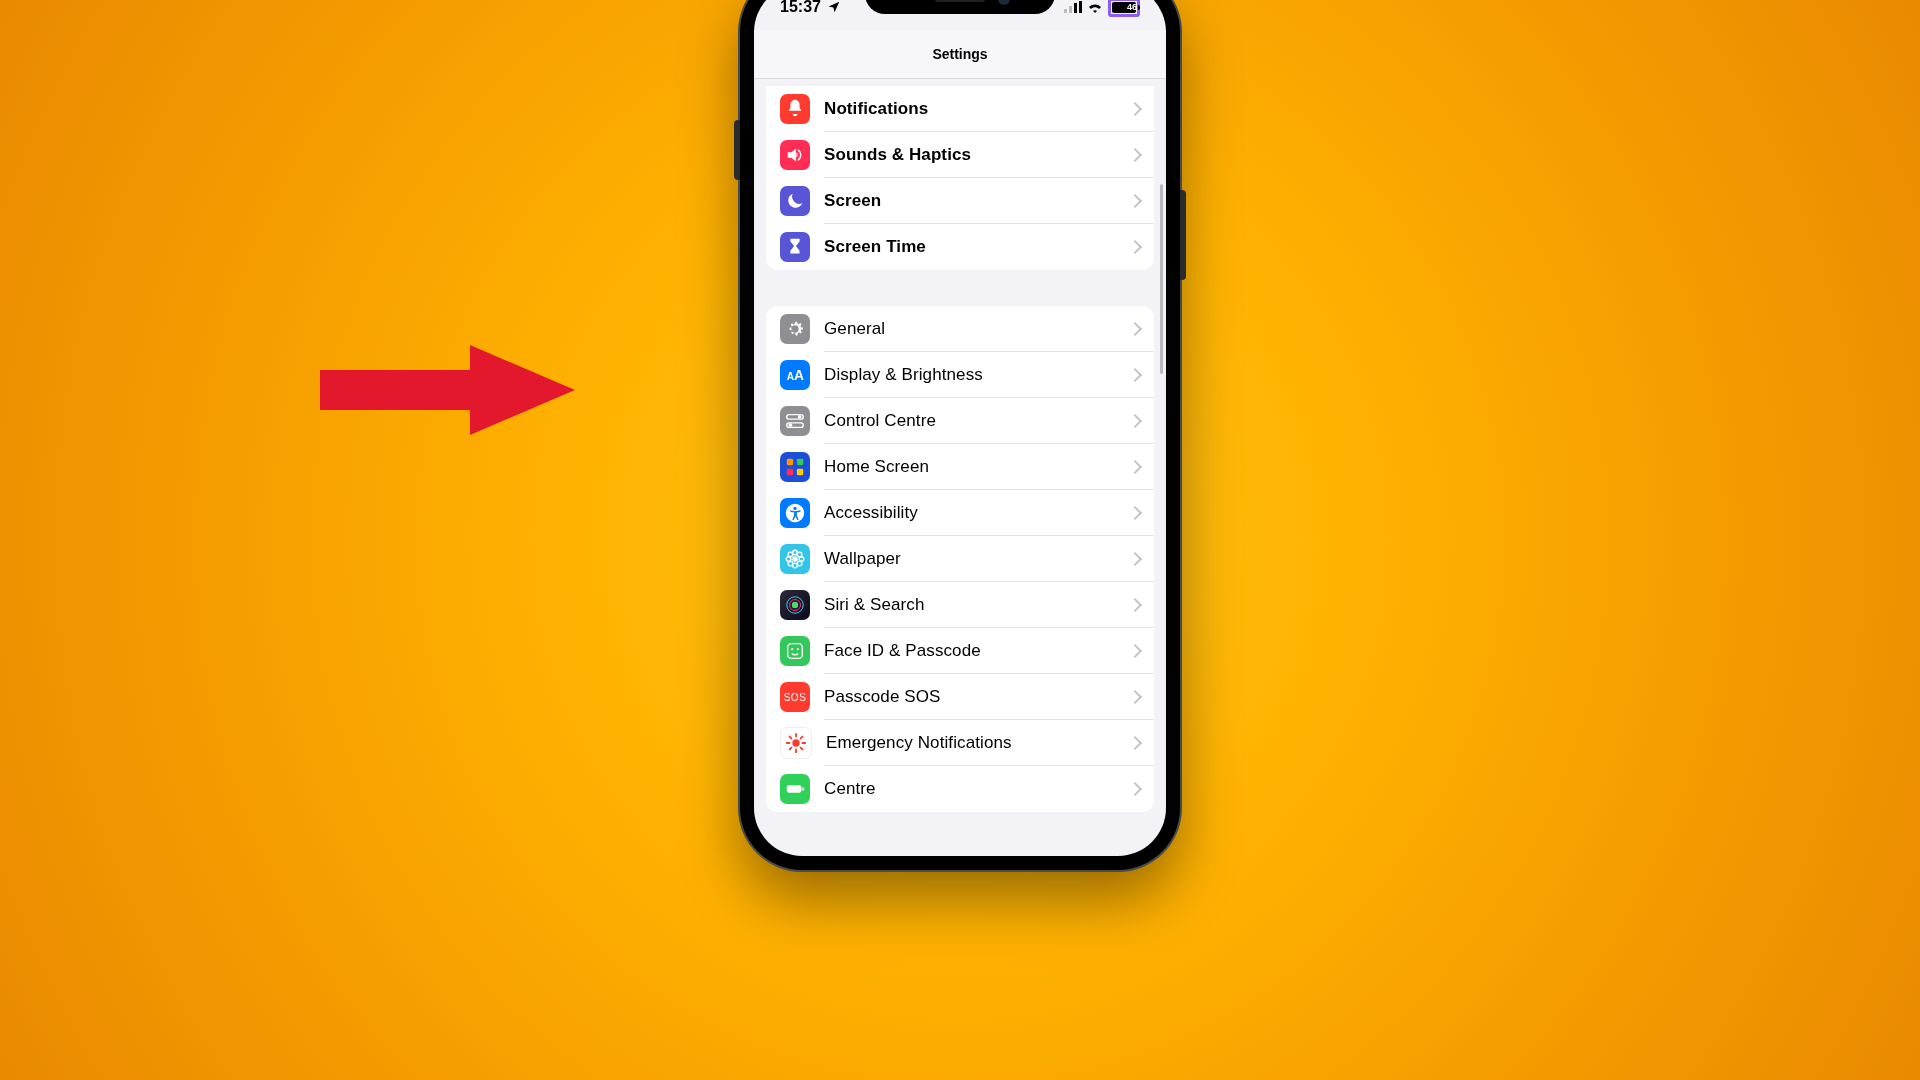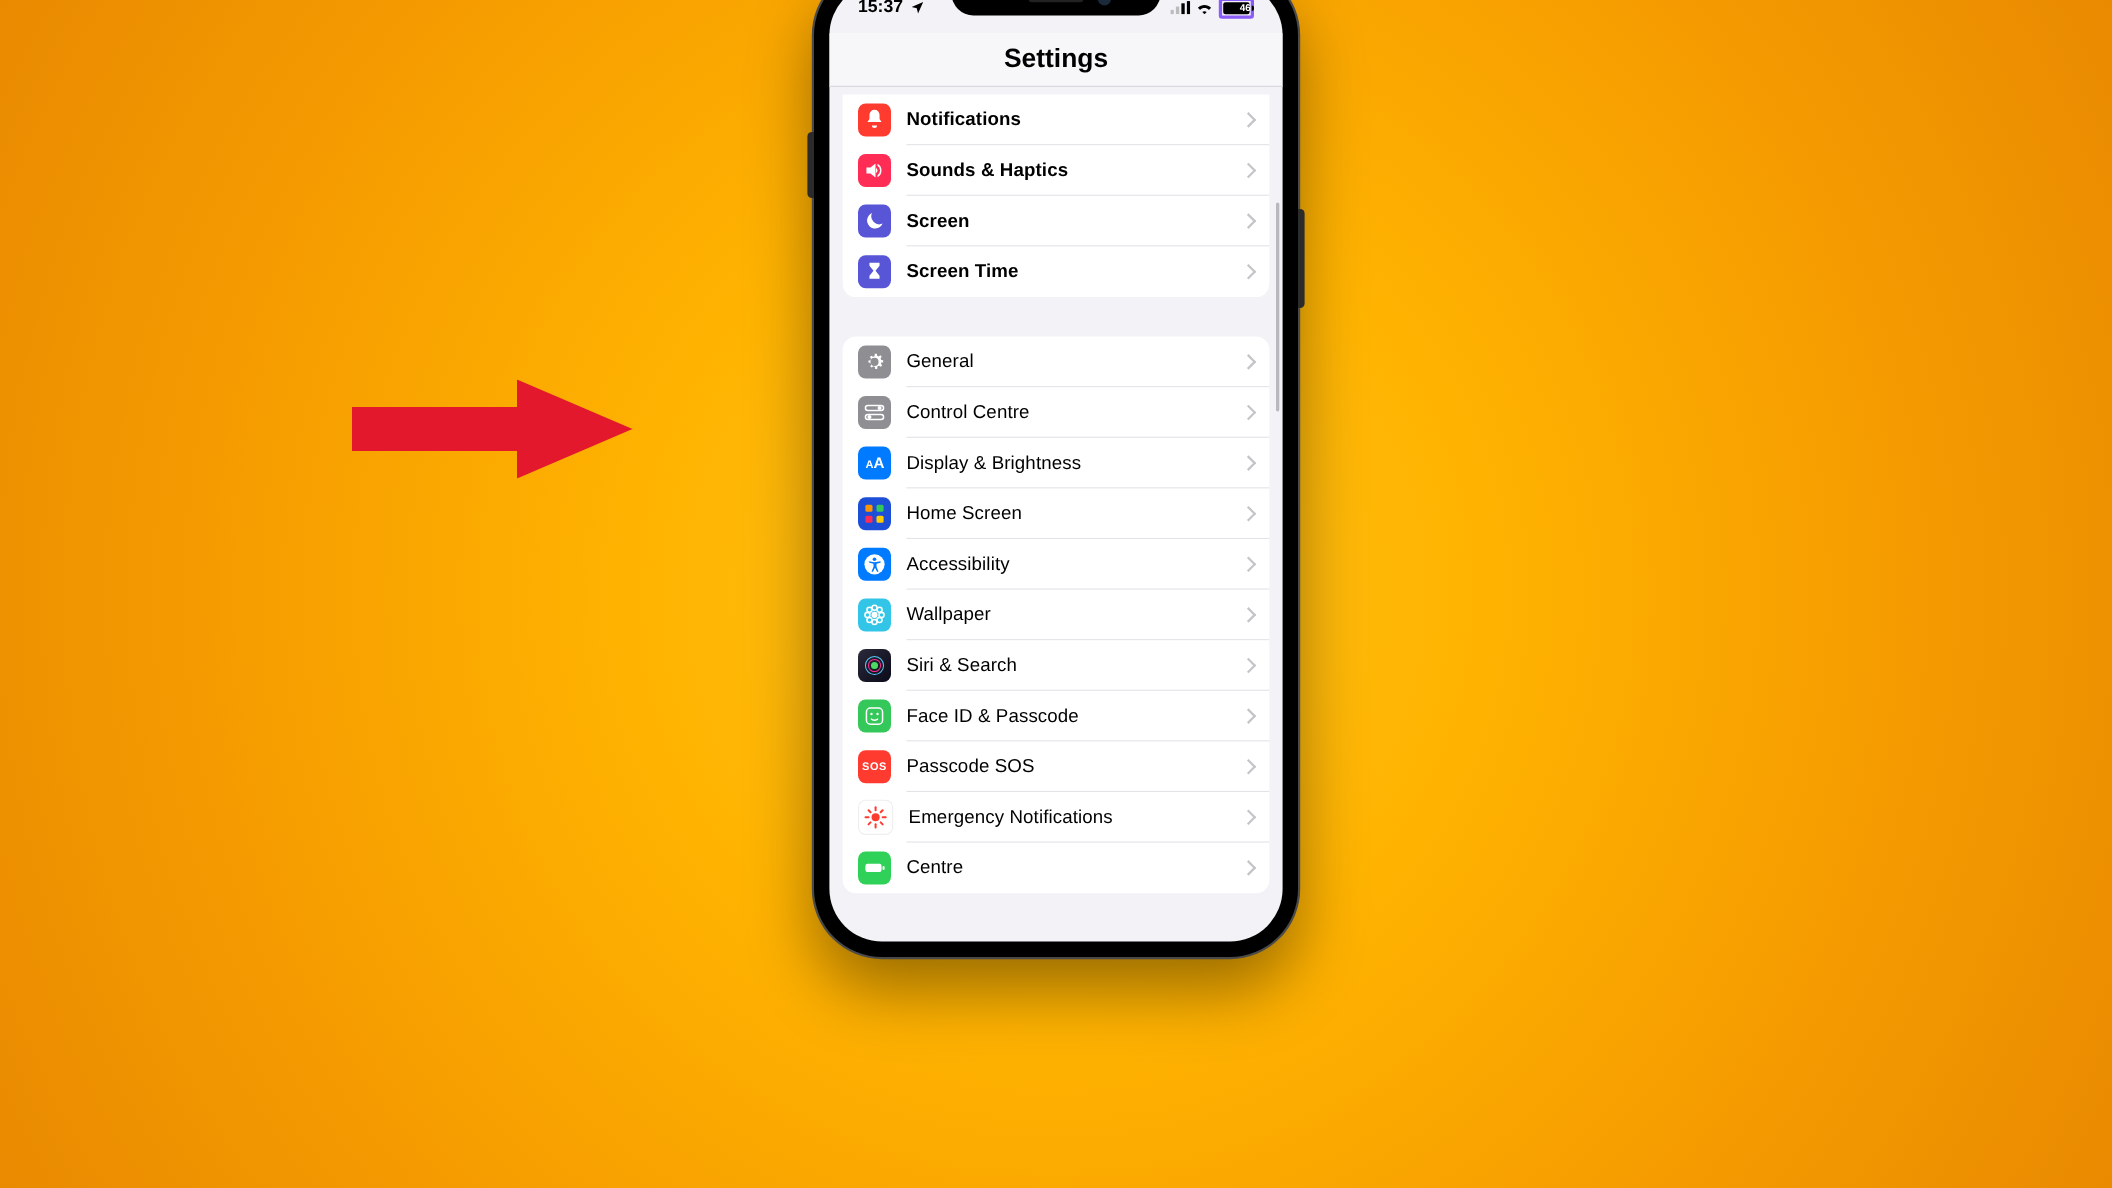--- a/index.html
+++ b/index.html
@@ -8,38 +8,38 @@
   .phone::before{content:"";position:absolute;left:-6px;top:150px;width:6px;height:60px;background:#2b2b2b;border-radius:4px 0 0 4px;}
   .phone::after{content:"";position:absolute;right:-6px;top:220px;width:6px;height:90px;background:#2b2b2b;border-radius:0 4px 4px 0;}
   .screen{position:absolute;inset:14px;background:#f2f2f7;border-radius:48px;overflow:hidden;}
   .notch{position:absolute;top:0;left:50%;transform:translateX(-50%);width:190px;height:30px;background:#000;border-radius:0 0 20px 20px;z-index:50;display:flex;align-items:center;justify-content:center;gap:40px;}
   .speaker{width:50px;height:6px;background:#222;border-radius:4px;}
   .cam{width:12px;height:12px;border-radius:50%;background:#1a2a3a;position:absolute;right:45px;top:9px;}
   .statusbar{height:46px;display:flex;align-items:center;justify-content:space-between;padding:0 26px;font-weight:600;font-size:16px;color:#000;}
   .sb-left{display:flex;align-items:center;gap:6px;}
   .sb-right{display:flex;align-items:center;gap:5px;}
   .navbar{height:48px;background:#f7f7f9;border-bottom:1px solid #d8d8dc;display:flex;align-items:center;justify-content:center;}
-  .navbar-title{font-weight:700;font-size:24px;color:#000;}
+  .navbar-title{font-weight:700;font-size:14px;color:#000;}
   .content{position:absolute;top:94px;left:0;right:0;bottom:0;overflow:hidden;}
   .group{margin:0 12px;background:#fff;border-radius:12px;overflow:hidden;}
   .group+.group{margin-top:36px;}
   .group:first-child{margin-top:8px;border-top-left-radius:0;border-top-right-radius:0;font-weight:bold;}
   .row{display:flex;align-items:center;height:46px;padding:0 14px;position:relative;}
   .row:not(:last-child)::after{content:"";position:absolute;left:58px;right:0;bottom:0;height:1px;background:#e3e3e8;}
   .icon{width:30px;height:30px;border-radius:7px;flex:0 0 auto;display:flex;align-items:center;justify-content:center;color:#fff;}
   .label{margin-left:14px;font-size:17px;color:#000;flex:1;letter-spacing:.1px;}
   .chev{width:8px;height:8px;border-right:2px solid #c5c5c9;border-bottom:2px solid #c5c5c9;transform:rotate(-45deg);}
   .scroll-ind{position:absolute;right:3px;top:106px;width:3px;height:190px;background:#b8b8bd;border-radius:2px;}
   
   .bg-red{background:#ff3b30;} .bg-pink{background:#ff2d55;} .bg-purple{background:#5856d6;}
   .bg-grey{background:#8e8e93;} .bg-blue{background:#007aff;} .bg-dblue{background:#1d4ed8;}
   .bg-cyan{background:#33c5e8;} .bg-green{background:#34c759;} .bg-lime{background:#30d158;}
   .bg-sos{background:#ff3b30;} .bg-white{background:#fff;border:1px solid #eee;}
   .siri{background:linear-gradient(135deg,#2a2a3a,#0a0a1a);}
-  .sos-txt{font-size:10px;font-weight:700;letter-spacing:.5px;}
+  .sos-txt{font-size:10px;font-weight:400;letter-spacing:.5px;}
   
   .arrow{position:absolute;left:320px;top:345px;z-index:200;}
   
   svg{display:block;}
 </style>
 </head>
 <body>
 
 <div class="stage">
 
@@ -128,35 +128,35 @@
               <div class="row">
                 <div class="icon bg-grey">
                   <svg width="22" height="22" viewBox="0 0 24 24">
                     <use href="#gear-icon"></use>
                   </svg>
                 </div>
                 <span class="label">General</span>
                 <span class="chev"></span>
               </div>
               <div class="row">
+                <div class="icon bg-blue">
+                  <svg width="22" height="22" viewBox="0 0 24 24">
+                    <use href="#aa-icon"></use>
+                  </svg>
+                </div>
+                <span class="label">Display &amp; Brightness</span>
+                <span class="chev"></span>
+              </div>
+              <div class="row">
                 <div class="icon bg-grey">
                   <svg width="22" height="22" viewBox="0 0 24 24">
                     <use href="#toggles-icon"></use>
                   </svg>
                 </div>
                 <span class="label">Control Centre</span>
-                <span class="chev"></span>
-              </div>
-              <div class="row">
-                <div class="icon bg-blue">
-                  <svg width="22" height="22" viewBox="0 0 24 24">
-                    <use href="#aa-icon"></use>
-                  </svg>
-                </div>
-                <span class="label">Display &amp; Brightness</span>
                 <span class="chev"></span>
               </div>
               <div class="row">
                 <div class="icon bg-dblue">
                   <svg width="22" height="22" viewBox="0 0 24 24">
                     <use href="#grid-icon"></use>
                   </svg>
                 </div>
                 <span class="label">Home Screen</span>
                 <span class="chev"></span>

